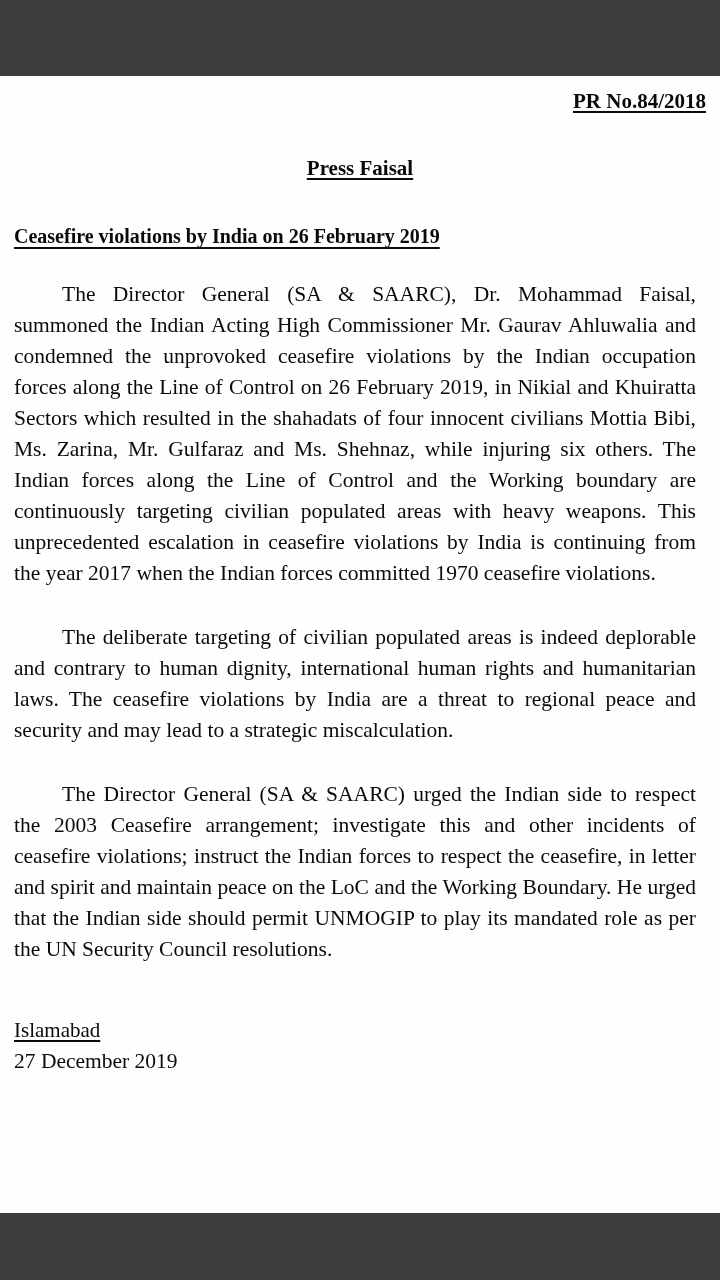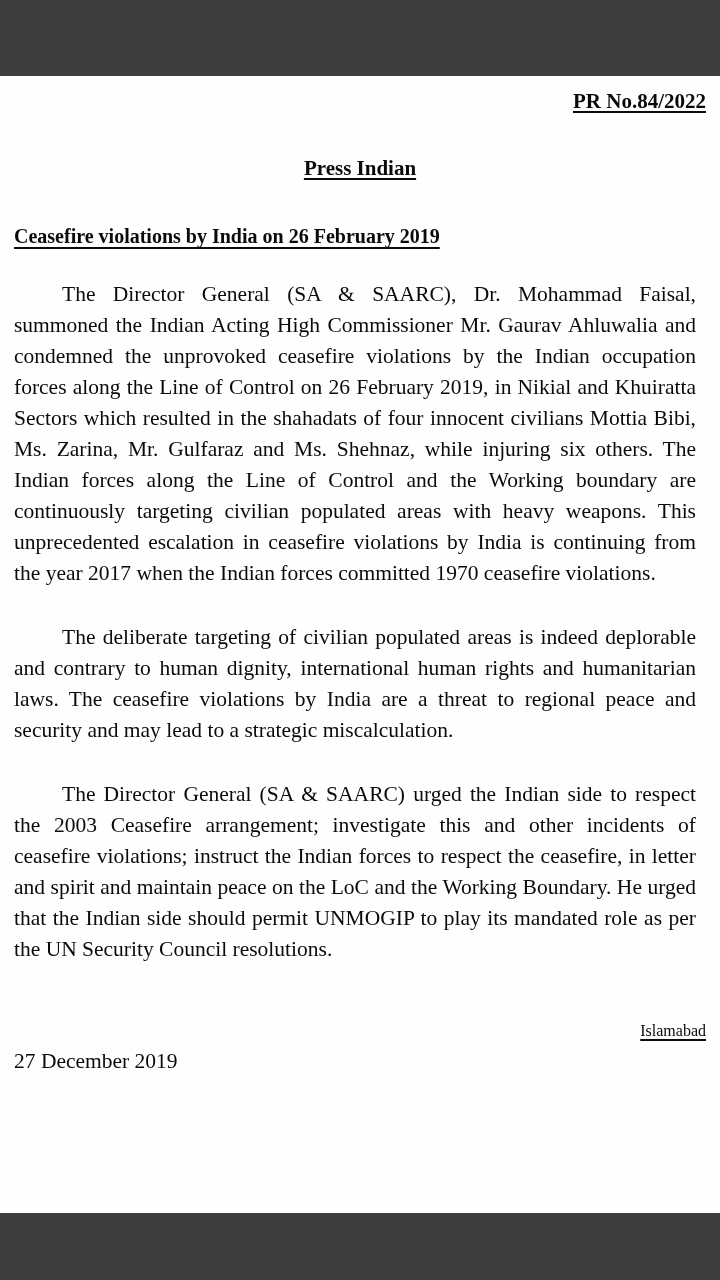--- a/index.html
+++ b/index.html
@@ -68,44 +68,43 @@
   .para {
     margin: 33px 10px 0 0;
     font-size: 21.5px;
     line-height: 31px;
     text-align: justify;
     text-indent: 48px;
   }
   .para.first { margin-top: 26px; }
   .dateline { margin-top: 50px; }
   .dateline-place {
-    font-size: 16px;
+    font-size: 21px;
     line-height: 31px;
     text-decoration: underline;
     text-decoration-thickness: 1.5px;
     text-underline-offset: 3px;
-    text-align: right;
   }
   .dateline-date {
     font-size: 21.5px;
     line-height: 31px;
   }
 </style>
 </head>
 <body>
 
 <div class="screen">
 
   <div class="bar top"></div>
 
   <div class="page">
 
-    <div class="pr-number">PR No.84/2022</div>
+    <div class="pr-number">PR No.84/2018</div>
 
-    <div class="heading">Press Indian</div>
+    <div class="heading">Press Faisal</div>
 
     <h1 class="title">Ceasefire violations by India on 26 February 2019</h1>
 
     <p class="para first">The Director General (SA &amp; SAARC), Dr. Mohammad Faisal, summoned the Indian Acting High Commissioner Mr. Gaurav Ahluwalia and condemned the unprovoked ceasefire violations by the Indian occupation forces along the Line of Control on 26 February 2019, in Nikial and Khuiratta Sectors which resulted in the shahadats of four innocent civilians Mottia Bibi, Ms. Zarina, Mr. Gulfaraz and Ms. Shehnaz, while injuring six others. The Indian forces along the Line of Control and the Working boundary are continuously targeting civilian populated areas with heavy weapons. This unprecedented escalation in ceasefire violations by India is continuing from the year 2017 when the Indian forces committed 1970 ceasefire violations.</p>
 
     <p class="para">The deliberate targeting of civilian populated areas is indeed deplorable and contrary to human dignity, international human rights and humanitarian laws. The ceasefire violations by India are a threat to regional peace and security and may lead to a strategic miscalculation.</p>
 
     <p class="para">The Director General (SA &amp; SAARC) urged the Indian side to respect the 2003 Ceasefire arrangement; investigate this and other incidents of ceasefire violations; instruct the Indian forces to respect the ceasefire, in letter and spirit and maintain peace on the LoC and the Working Boundary. He urged that the Indian side should permit UNMOGIP to play its mandated role as per the UN Security Council resolutions.</p>
 
     <div class="dateline">

